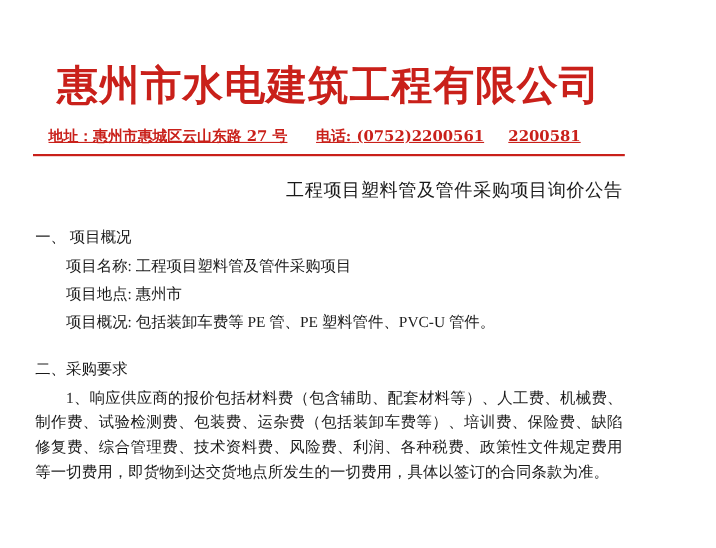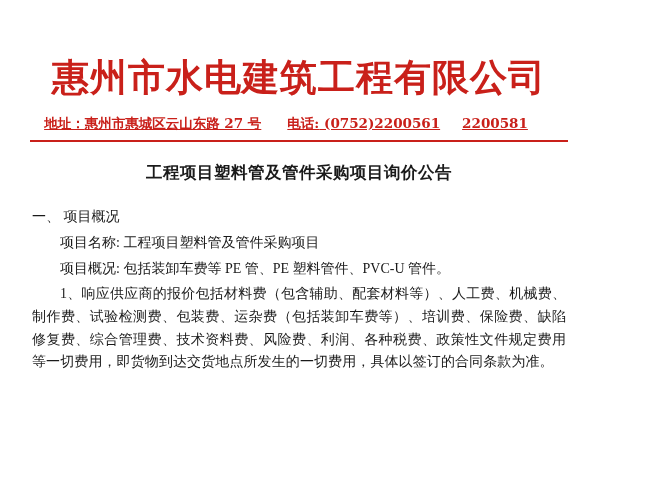--- a/index.html
+++ b/index.html
@@ -61,23 +61,23 @@
   }
   
   .doc-body {
     padding: 0 32px;
     margin-top: 18px;
     font-size: 13.6px;
     line-height: 1.62;
     color: #1a1a1a;
   }
   .doc-title {
-    text-align: center;
+    text-align: right;
     font-size: 16.5px;
-    font-weight: bold;
+    font-weight: normal;
     font-family: "DejaVu Serif", "Liberation Serif", serif;
     letter-spacing: 0.5px;
     margin-bottom: 14px;
   }
   .salutation {
     margin-bottom: 5px;
     font-size: 14px;
   }
   .para {
     text-indent: 2em;
@@ -133,23 +133,28 @@
 
 
 
     <div class="section-heading">一、 项目概况</div>
 
     <div class="sub-item">
       <span>项目名称:</span>
       <span>工程项目塑料管及管件采购项目</span>
     </div>
 
+    <div class="sub-item">
+      <span>项目地点:</span>
+      <span>惠州市</span>
+    </div>
 
     <div class="sub-item">
       <span>项目概况:</span>
       <span>包括装卸车费等 PE 管、PE 塑料管件、PVC-U 管件。</span>
     </div>
 
+    <div class="section-heading">二、采购要求</div>
 
     <div class="numbered-para">1、响应供应商的报价包括材料费（包含辅助、配套材料等）、人工费、机械费、制作费、试验检测费、包装费、运杂费（包括装卸车费等）、培训费、保险费、缺陷修复费、综合管理费、技术资料费、风险费、利润、各种税费、政策性文件规定费用等一切费用，即货物到达交货地点所发生的一切费用，具体以签订的合同条款为准。</div>
 
   </div>
 </div>
 
 </body></html>

